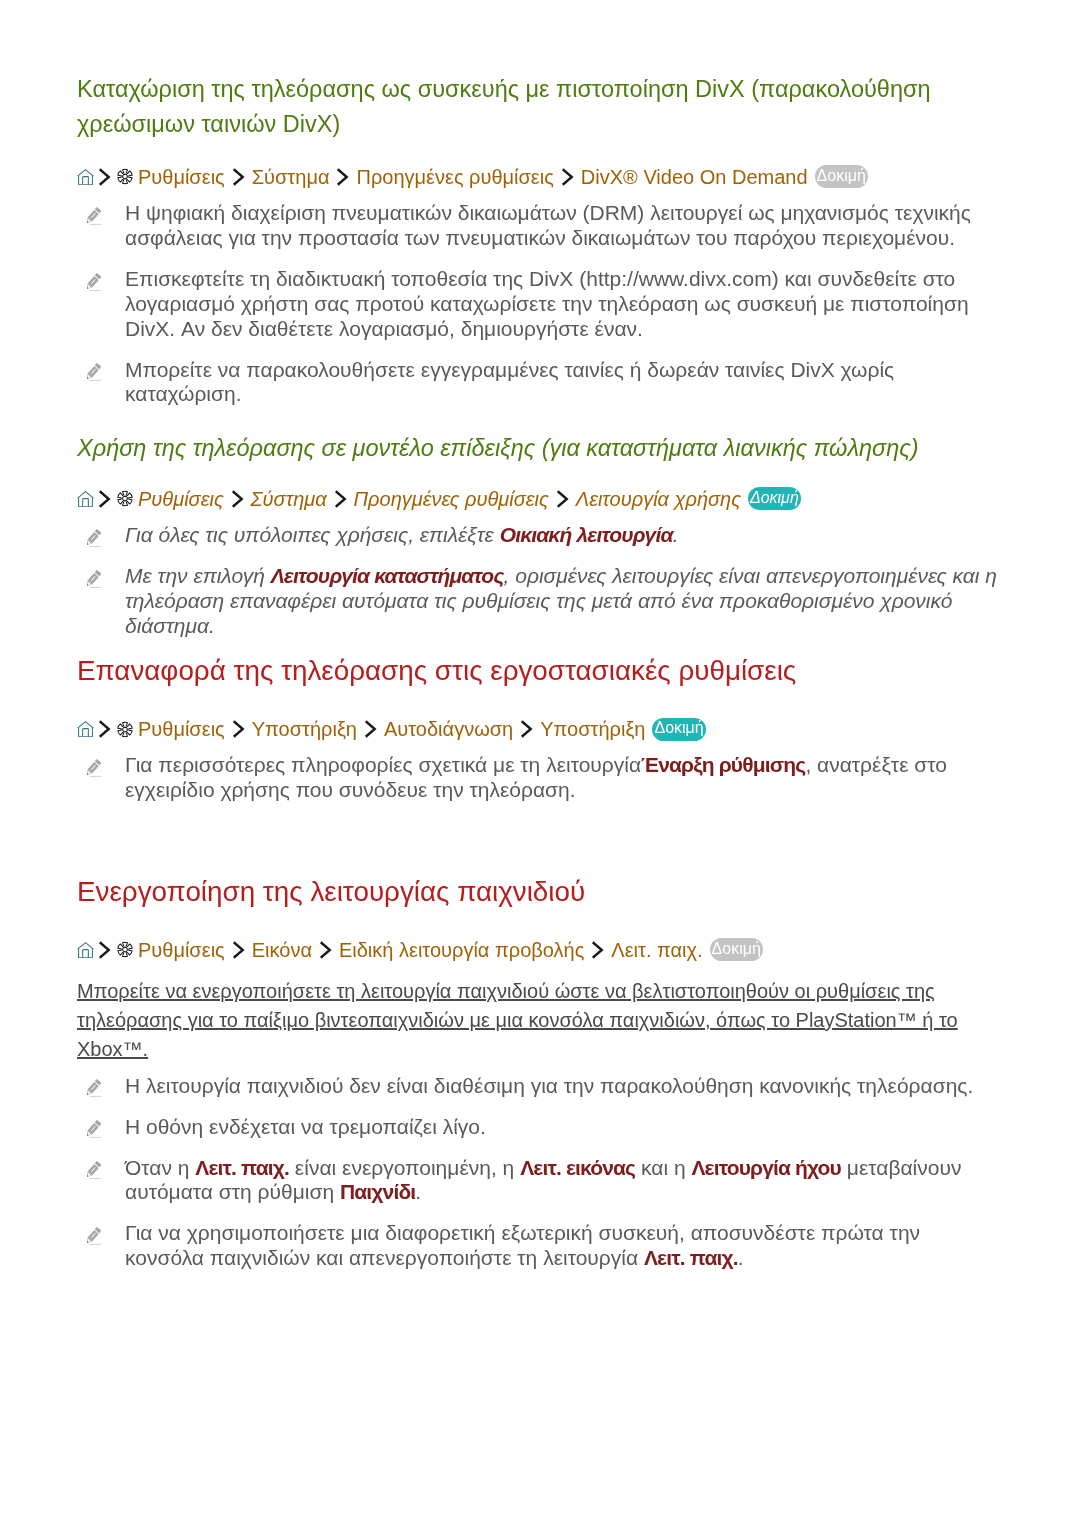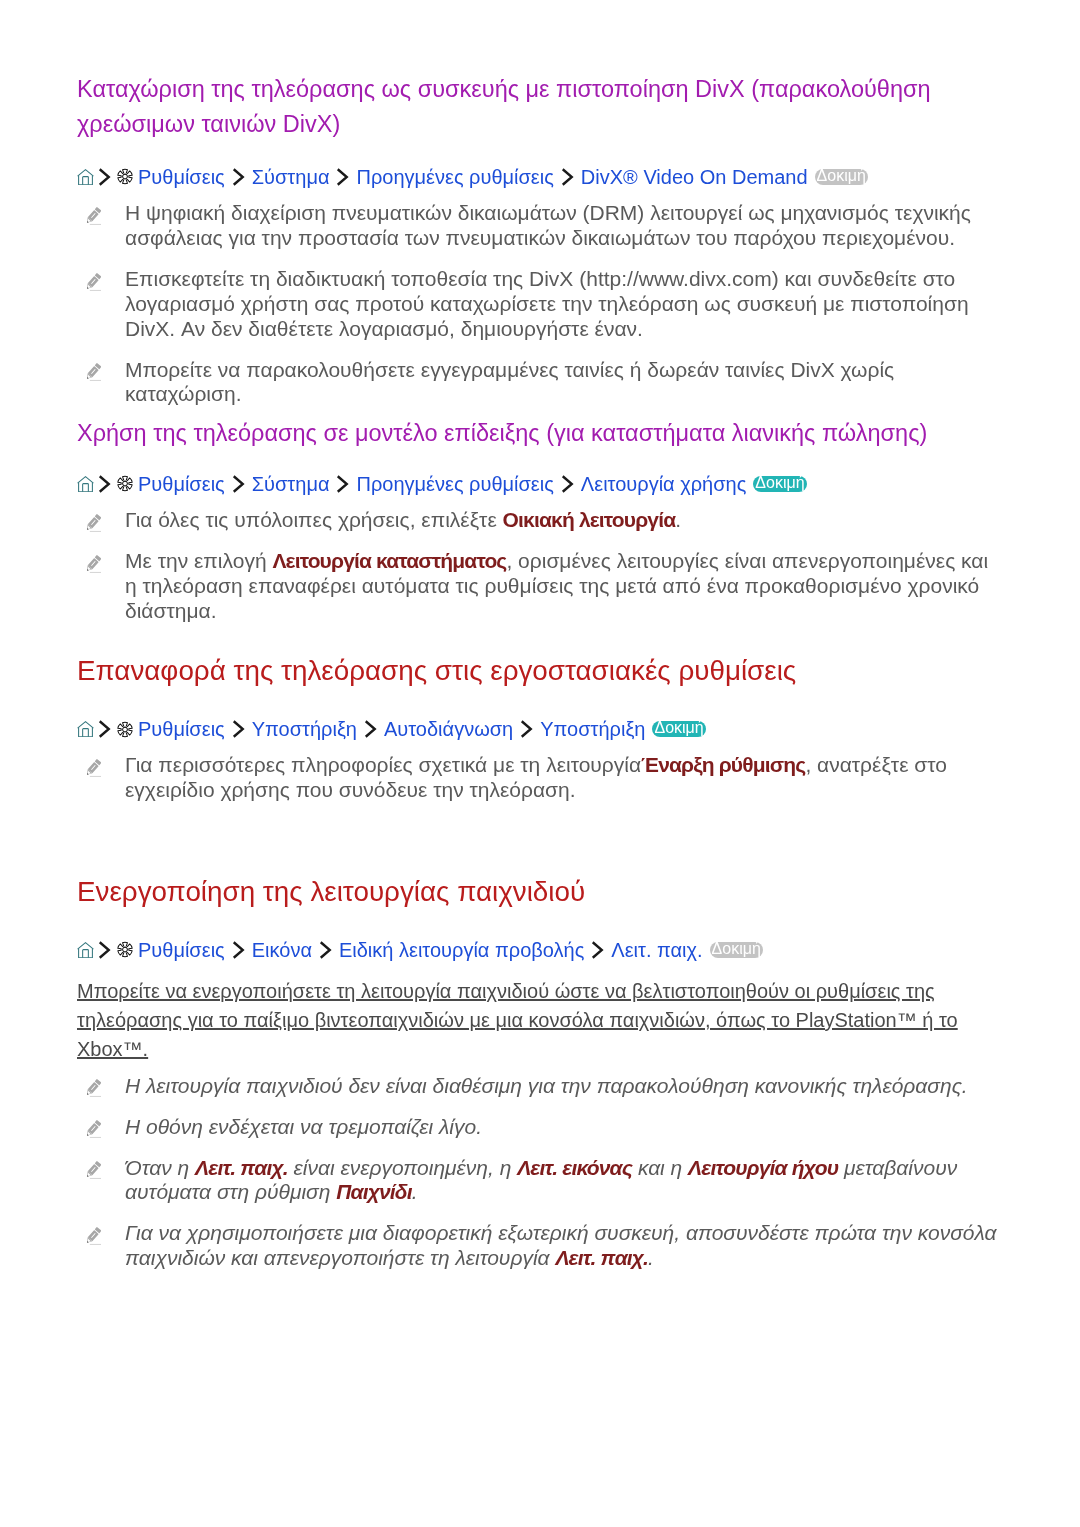--- a/index.html
+++ b/index.html
@@ -6,38 +6,38 @@
   html, body { margin:0; padding:0; background:#ffffff; }
   body {
     width:1080px; height:1527px; overflow:hidden;
     font-family:"Liberation Sans", sans-serif;
     color:#5a5a5a;
   }
   .page { position:relative; width:1080px; height:1527px; }
 
   .sec { position:absolute; left:77px; width:926px; }
 
-  .h2t { color:#a21caf; font-size:23.5px; font-weight:400; line-height:35px; margin:0; }
+  .h2t { color:#4d7c0f; font-size:23.5px; font-weight:400; line-height:35px; margin:0; }
   .h1t { color:#b91c1c; font-size:27.8px; font-weight:400; line-height:36px; margin:0; }
 
   .crumb { display:flex; align-items:center; font-size:20px; line-height:26px; margin-top:21.6px; }
   .lvl1 .crumb { margin-top:26.8px; }
   [data-name="section-retail"] .crumb { margin-top:19.9px; }
-  .crumb .clabel { color:#1d4ed8; white-space:nowrap; }
+  .crumb .clabel { color:#a16207; white-space:nowrap; }
   .chev { display:inline-flex; align-items:center; margin:0 7px; }
   .crumb > .icw:first-child + .chev { margin-left:4px; margin-right:6px; }
   .icw { display:inline-flex; align-items:center; }
   .icw + .clabel { margin-left:5px; }
 
   .badge { display:inline-flex; align-items:center; justify-content:center;
-    border-radius:12px; color:#ffffff; font-size:16px; height:16px;
+    border-radius:12px; color:#ffffff; font-size:16px; height:23px;
     padding:0 2px 2px; margin-left:7px; box-sizing:border-box; }
 
   ul.bl { list-style:none; margin:11.2px 0 0; padding:0; }
-  p.para + ul.bl { margin-top:9.1px;font-style:italic; }
+  p.para + ul.bl { margin-top:9.1px; }
   ul.bl li { position:relative; padding-left:48px; color:#5a5a5a;
     font-size:21px; line-height:24.8px; margin:0 0 16.2px; }
   .pencil { position:absolute; left:8.6px; top:4.6px; }
 
   p.para { color:#4a4a4a; font-size:20px; line-height:29.2px; margin:14.2px 0 0; width:884px;text-decoration:underline; }
   .k { color:#7f1d1d; font-weight:bold; letter-spacing:-0.04em;text-align:right; }
   svg { display:block; }
 </style>
 </head>
 <body>
@@ -118,21 +118,21 @@
                   <rect x="20.5" y="3" width="30" height="16.5" rx="2.6" fill="#a7a7a7"></rect>
                   <path d="M23.1 24 h24.8 a2.6 2.6 0 0 1 2.6 2.6 V72 H20.5 V26.6 a2.6 2.6 0 0 1 2.6 -2.6 z" fill="#a7a7a7"></path>
                   <rect x="33.2" y="32" width="4.6" height="30" rx="2" fill="#ffffff"></rect>
                   <path d="M20.5 72 H50.5 L35.5 95 Z" fill="#a7a7a7"></path>
                   <path d="M26.4 76.5 H44.6 L35.5 90.5 Z" fill="#ffffff"></path>
                   <path d="M30.6 87 H40.4 L35.5 95 Z" fill="#5c5c5c"></path>
                 </g>
               </svg></span></span><span data-name="inline-text">Μπορείτε να παρακολουθήσετε εγγεγραμμένες ταινίες ή δωρεάν ταινίες DivX χωρίς καταχώριση.</span></li>
       </ul>
     </div>
-    <div class="sec lvl2" data-name="section-retail" style="top: 416px;">
+    <div class="sec lvl2" data-name="section-retail" style="top: 431px; font-style: italic;">
       <div class="h2t" data-name="section-heading">Χρήση της τηλεόρασης σε μοντέλο επίδειξης (για καταστήματα λιανικής πώλησης)</div>
       <div class="crumb" data-name="breadcrumb">
         <span class="icw" data-name="home-icon">
           <svg width="17" height="16.5" viewBox="0 0 68 66">
             <g fill="none" stroke="#35777e" stroke-width="4.2" stroke-linejoin="round" stroke-linecap="butt">
               <path d="M2.4 28.4 L34 2.6 L65.6 28.4"></path>
               <path d="M6.4 26.1 V63.4 H61.6 V26.1"></path>
               <path d="M22.6 63.4 V33.2 a2.8 2.8 0 0 1 2.8 -2.8 h17.2 a2.8 2.8 0 0 1 2.8 2.8 V63.4"></path>
             </g>
           </svg>

